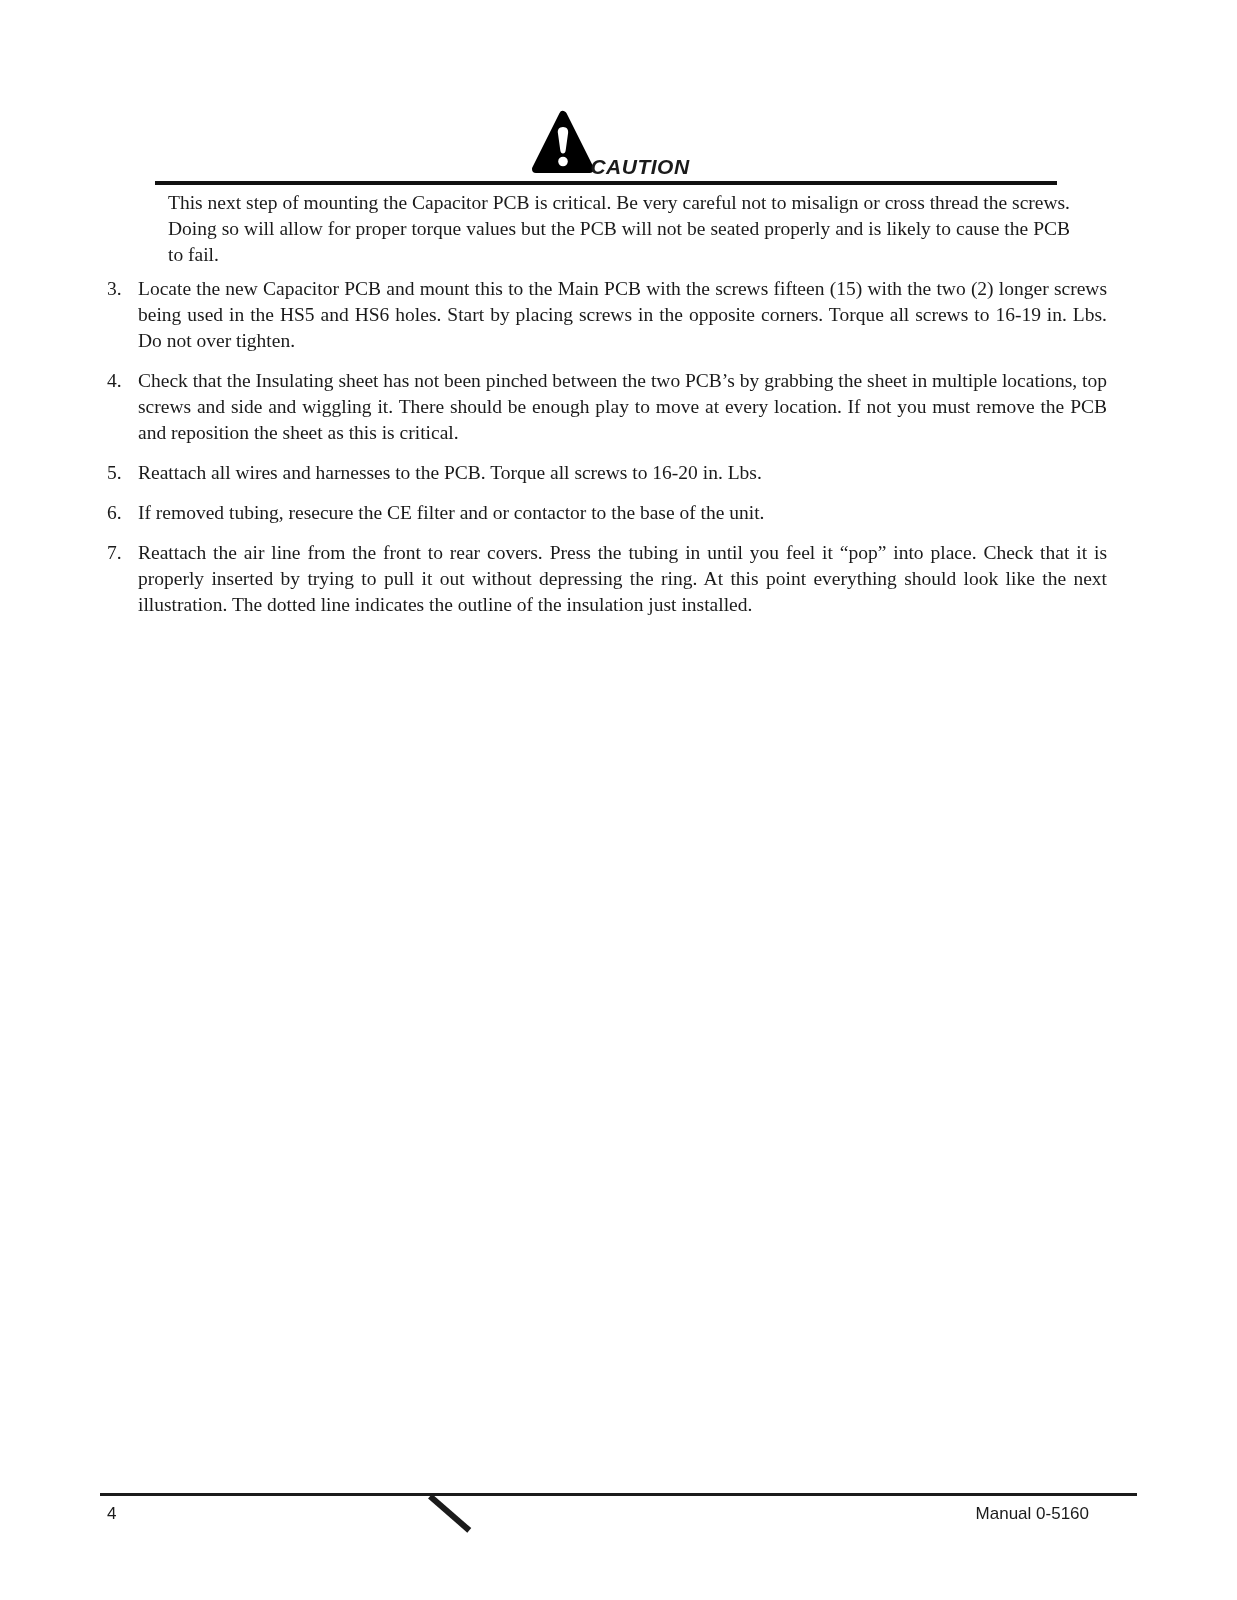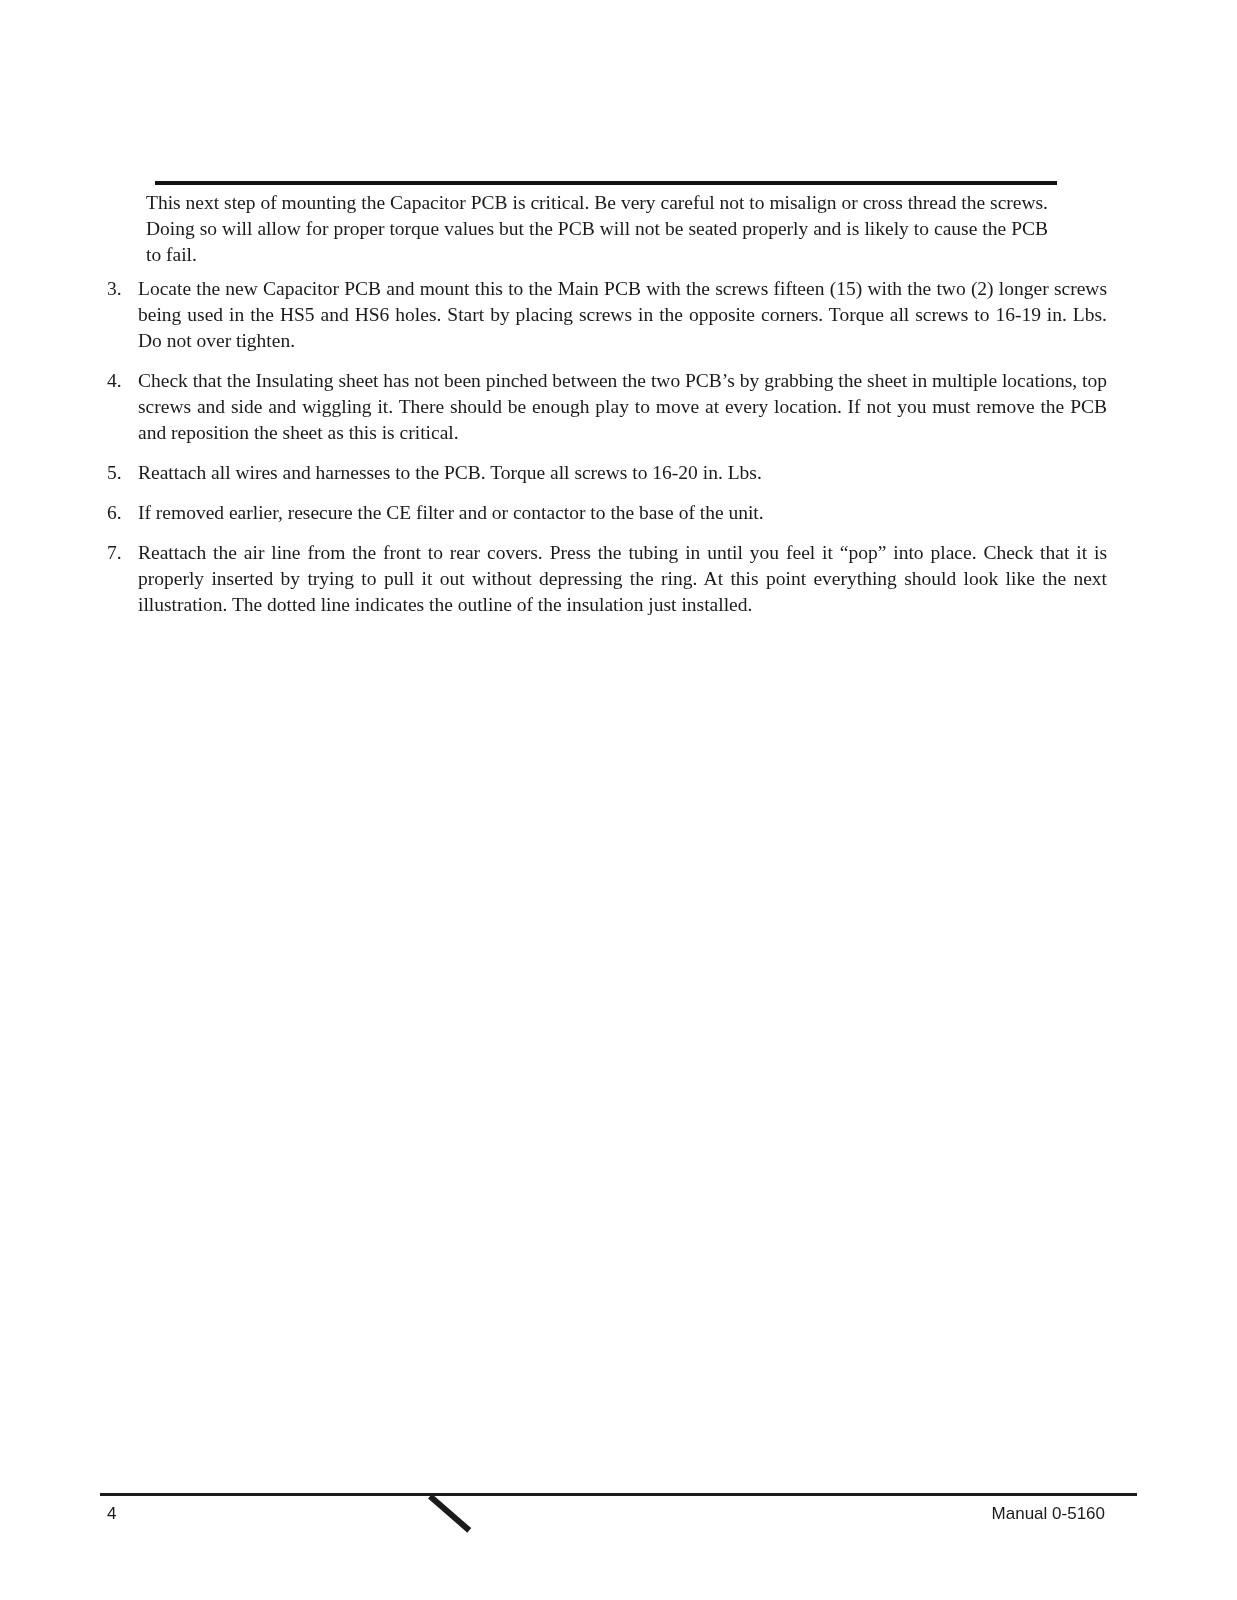--- a/index.html
+++ b/index.html
@@ -46,21 +46,21 @@
     left: 155px;
     width: 902px;
     height: 4px;
     background: #111111;
   }
 
   
   .caution-text {
     position: absolute;
     top: 190px;
-    left: 146px;
+    left: 168px;
     width: 902px;
     font-size: 19.5px;
     line-height: 26px;
     text-align: justify;
   }
   .steps {
     position: absolute;
     top: 276px;
     left: 107px;
     width: 1000px;
@@ -86,39 +86,49 @@
     font-size: 17px;
     color: #1b1b1b;
   }
   .footer-page {
     position: absolute;
     left: 7px;
     top: 8px;
   }
   .footer-manual {
     position: absolute;
-    right: 32px;
+    right: 48px;
     top: 8px;
   }
   .footer-diagonal {
     position: absolute;
     left: 332px;
     top: -2px;
     width: 52px;
     height: 6px;
     background: #1b1b1b;
     transform-origin: left top;
     transform: rotate(41deg);
   }
 </style>
 </head>
 <body>
 
 <div class="page">
 
+  <div class="caution-header">
+    <span class="caution-icon">
+      <svg width="64" height="68" viewBox="0 0 64 68" xmlns="http://www.w3.org/2000/svg">
+        <path d="M32 5 L59 59 L5 59 Z" fill="#000000" stroke="#000000" stroke-width="8" stroke-linejoin="round"></path>
+        <path d="M32 17 c-4 0 -5.6 2.8 -5.1 6.1 l2.4 17.2 c0.3 2.2 1.3 3.3 2.7 3.3 s2.4 -1.1 2.7 -3.3 l2.4 -17.2 c0.5 -3.3 -1.1 -6.1 -5.1 -6.1 z" fill="#ffffff"></path>
+        <circle cx="32" cy="51.5" r="4.8" fill="#ffffff"></circle>
+      </svg>
+    </span>
+    <span class="caution-label">CAUTION</span>
+  </div>
 
   <div class="caution-rule"></div>
 
   <p class="caution-text">This next step of mounting the Capacitor PCB is critical.  Be very careful not to misalign or cross thread the screws. Doing so will allow for proper torque values but the PCB will not be seated properly and is likely to cause the PCB to fail.</p>
 
   <div class="steps">
 
     <div class="step">
       <span class="step-num">3.</span>
       <div class="step-text">Locate the new Capacitor PCB and mount this to the Main PCB with the screws fifteen (15) with the two (2) longer screws being used in the HS5 and HS6 holes.  Start by placing screws in the opposite corners. Torque all screws to 16-19 in. Lbs. Do not over tighten.</div>
@@ -129,21 +139,21 @@
       <div class="step-text">Check that the Insulating sheet has not been pinched between the two PCB’s by grabbing the sheet in multiple locations, top screws and side and wiggling it.  There should be enough play to move at every location.  If not you must remove the PCB and reposition the sheet as this is critical.</div>
     </div>
 
     <div class="step">
       <span class="step-num">5.</span>
       <div class="step-text">Reattach all wires and harnesses to the PCB. Torque all screws to 16-20 in. Lbs.</div>
     </div>
 
     <div class="step">
       <span class="step-num">6.</span>
-      <div class="step-text">If removed earlier, resecure the CE filter and or contactor to the base of the unit.</div>
+      <div class="step-text">If removed tubing, resecure the CE filter and or contactor to the base of the unit.</div>
     </div>
 
     <div class="step">
       <span class="step-num">7.</span>
       <div class="step-text">Reattach the air line from the front to rear covers. Press the tubing in until you feel it “pop” into place.  Check that it is properly inserted by trying to pull it out without depressing the ring.  At this point everything should look like the next illustration.  The dotted line indicates the outline of the insulation just installed.</div>
     </div>
 
   </div>
 
   <div class="footer">

